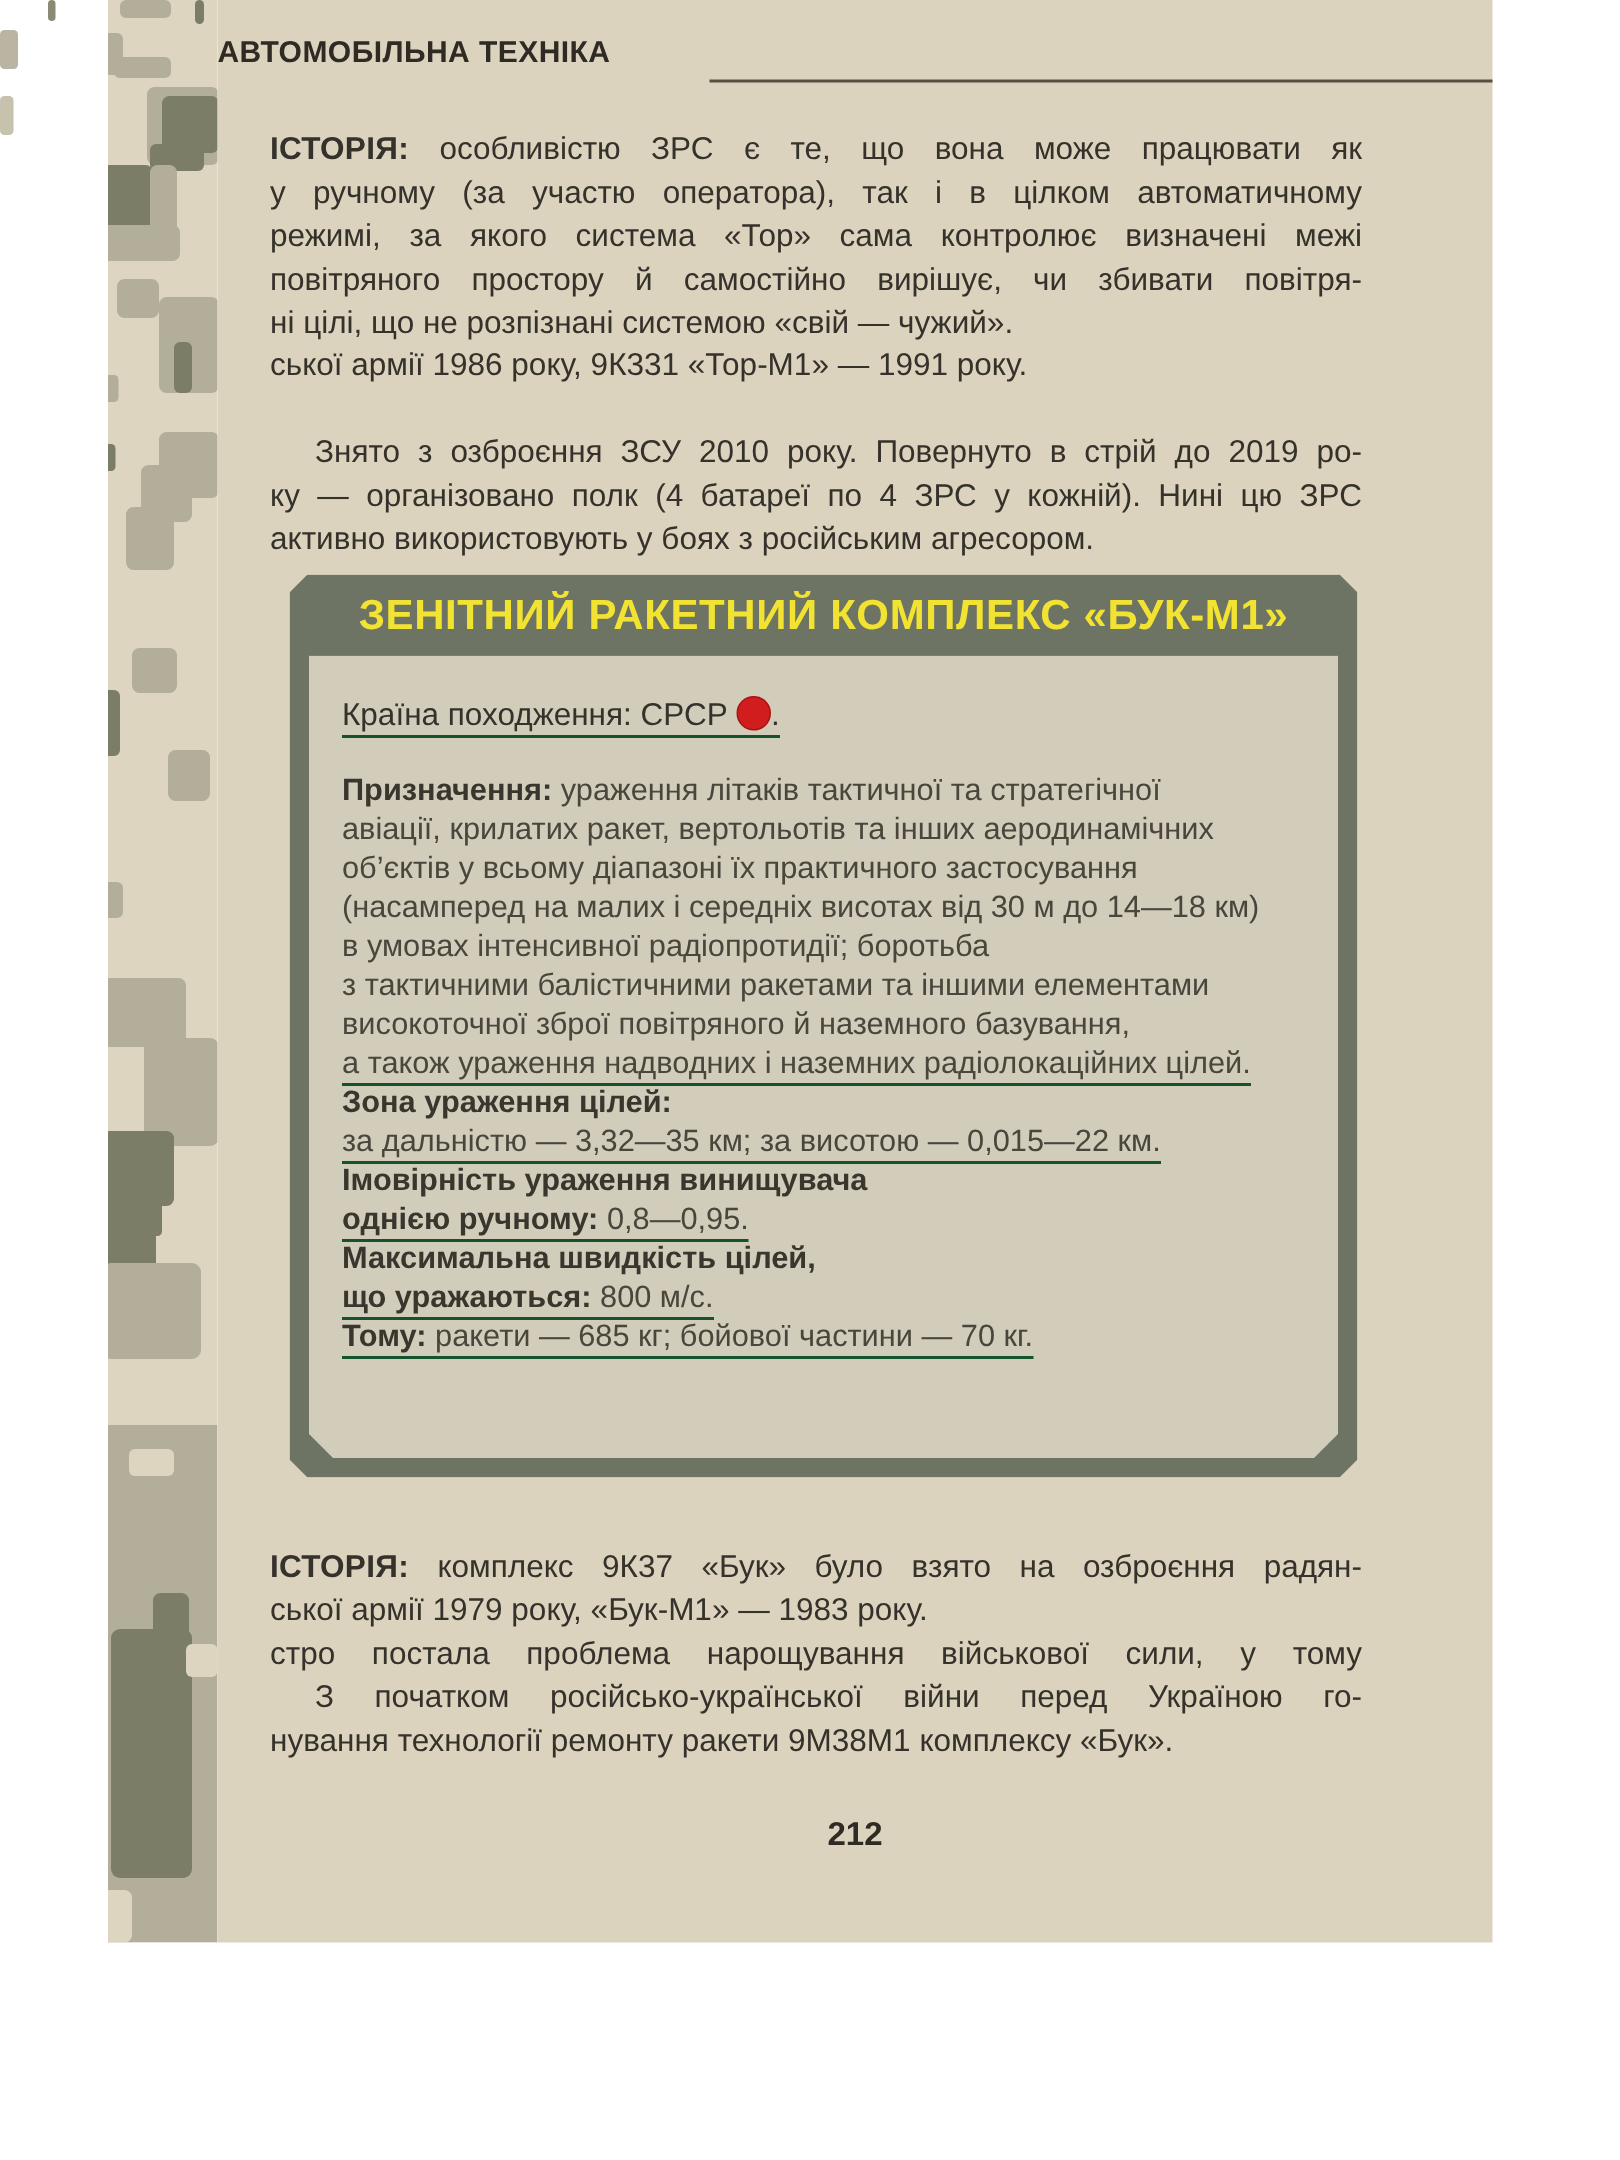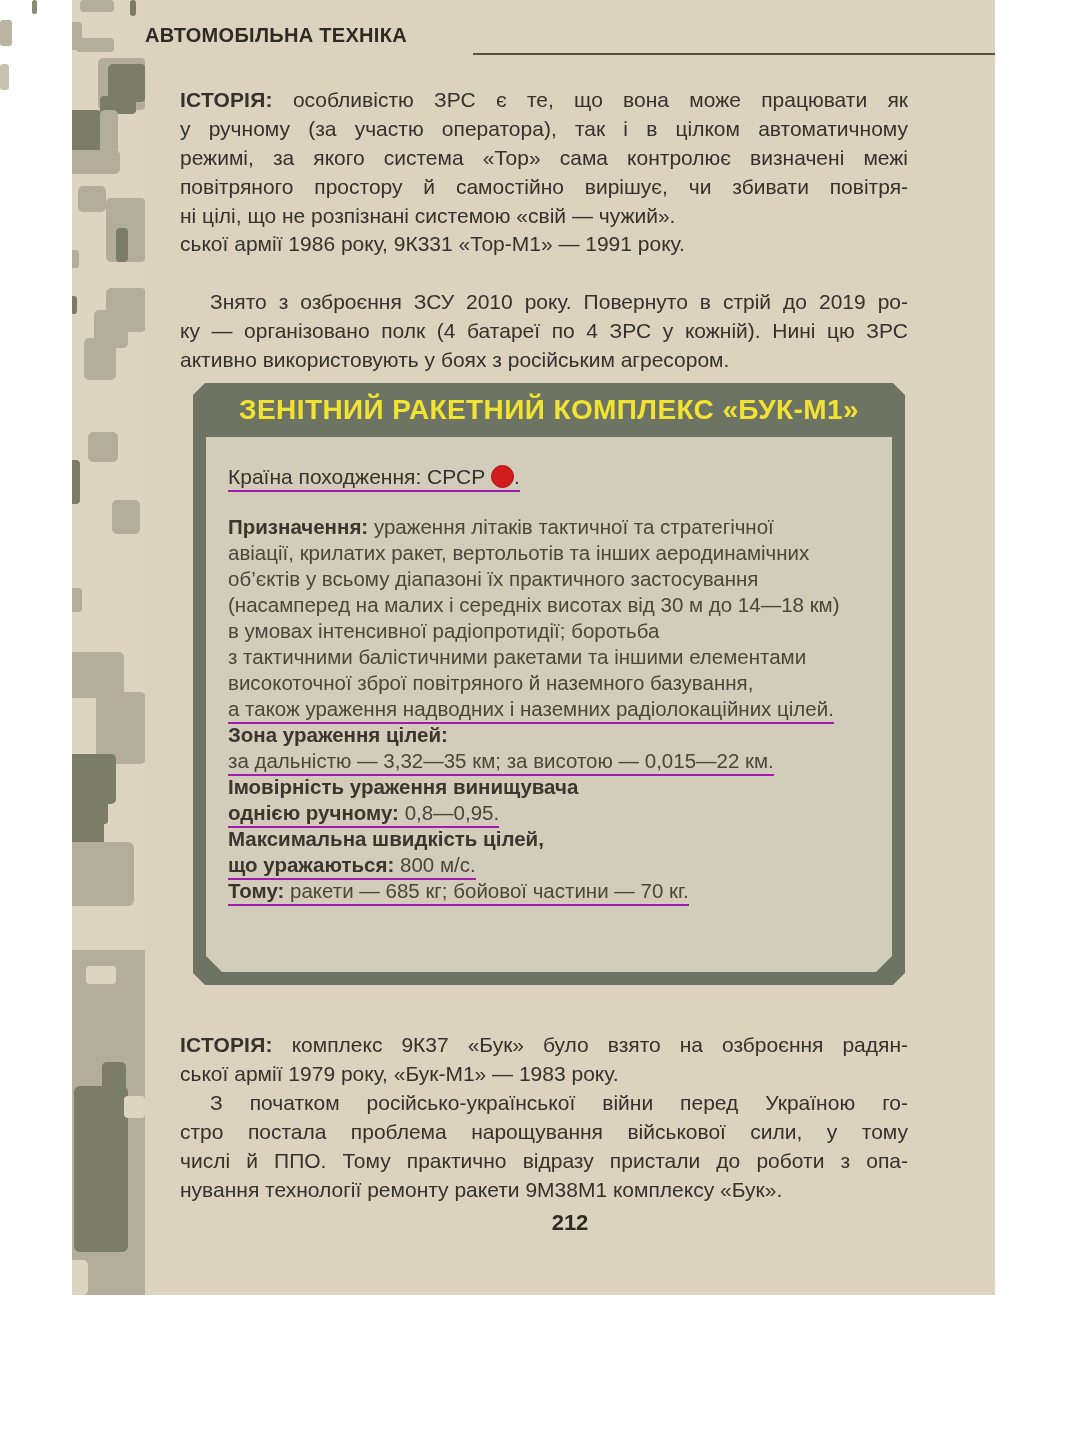--- a/index.html
+++ b/index.html
@@ -43,21 +43,21 @@
   .spec-body{
     position:absolute;left:13px;right:13px;top:54px;bottom:13px;
     background:#d2ccbb;box-sizing:border-box;padding:24px 22px 0;
     clip-path:polygon(0 0,100% 0,100% calc(100% - 16px),calc(100% - 16px) 100%,16px 100%,0 calc(100% - 16px));
     overflow:hidden;
   }
   .field{}
   .field.country{margin-bottom:21px;line-height:32px;font-size:21px;}
   .fl{font-size:20.5px;line-height:26px;text-align:left;color:#4a463c;}
   .fl b, .field.country b{color:#3a362e;}
-  .u{border-bottom:2px solid #a21caf;padding-bottom:2px;}
+  .u{border-bottom:2px solid #14532d;padding-bottom:2px;}
   .flag{
     display:inline-block;width:23px;height:23px;border-radius:50%;
     background:#d11d1d;border:1px solid #a81414;vertical-align:-4px;box-sizing:border-box;
   }
   .page-number{
     position:absolute;top:1210px;left:0;width:850px;text-align:center;
     font-weight:700;font-size:22px;color:#2e2b25;
   }
 </style>
 </head>
@@ -174,22 +174,21 @@
         </div>
 
       </div>
     </div>
 
     <div class="col pb1">
       <div class="ln"><b class="lead">ІСТОРІЯ:</b> <span>комплекс 9К37 «Бук» було взято на озброєння радян-</span></div>
       <div class="ln end">ської армії 1979 року, «Бук-М1» — 1983 року.</div>
     </div>
     <div class="col pb2">
+      <div class="ln">стро постала проблема нарощування військової сили, у тому</div>
       <div class="ln ind">З початком російсько-української війни перед Україною го-</div>
-      <div class="ln">стро постала проблема нарощування військової сили, у тому</div>
-      <div class="ln">числі й ППО. Тому практично відразу пристали до роботи з опа-</div>
       <div class="ln end">нування технології ремонту ракети 9М38М1 комплексу «Бук».</div>
     </div>
 
     <div class="page-number">212</div>
   </div>
 
 </div>
 
 </body></html>

